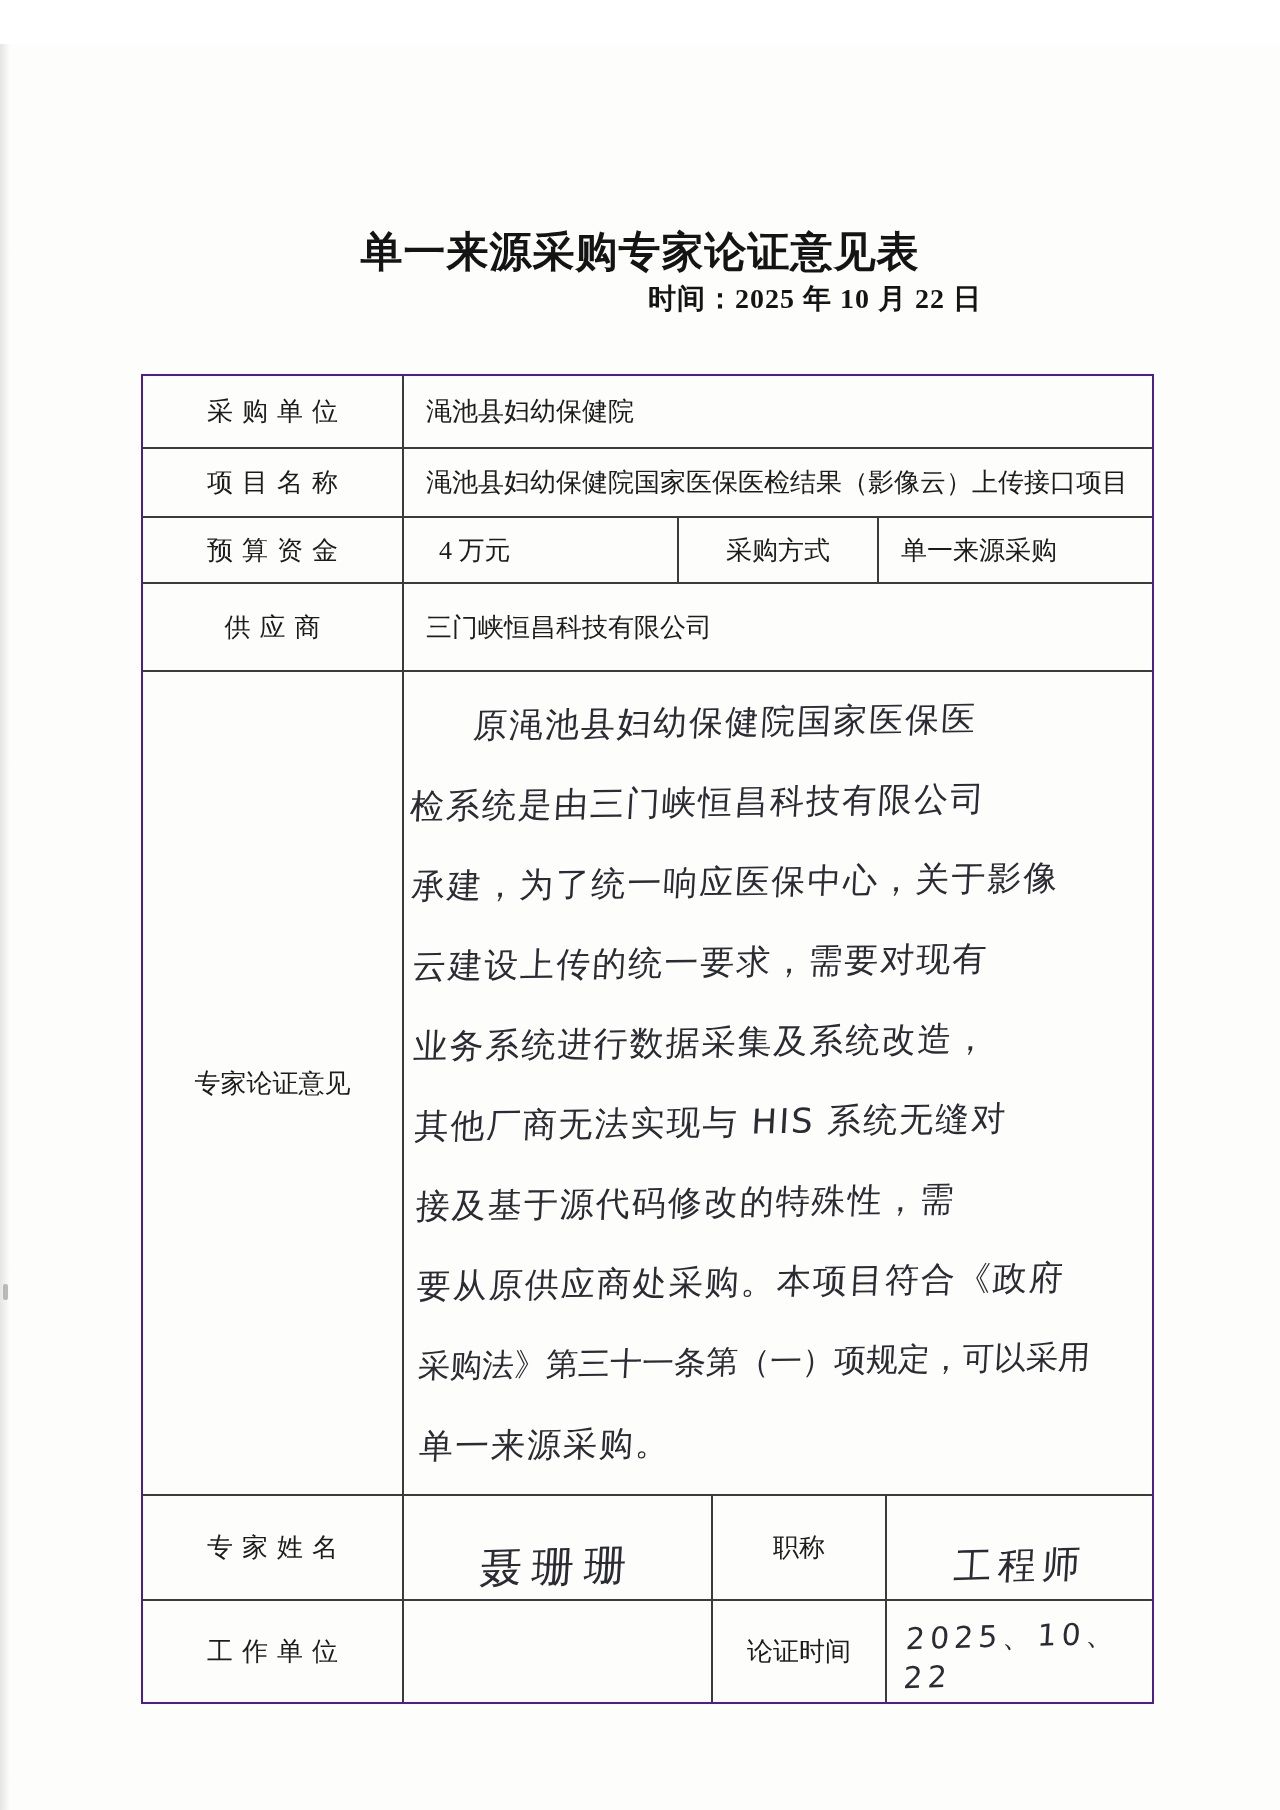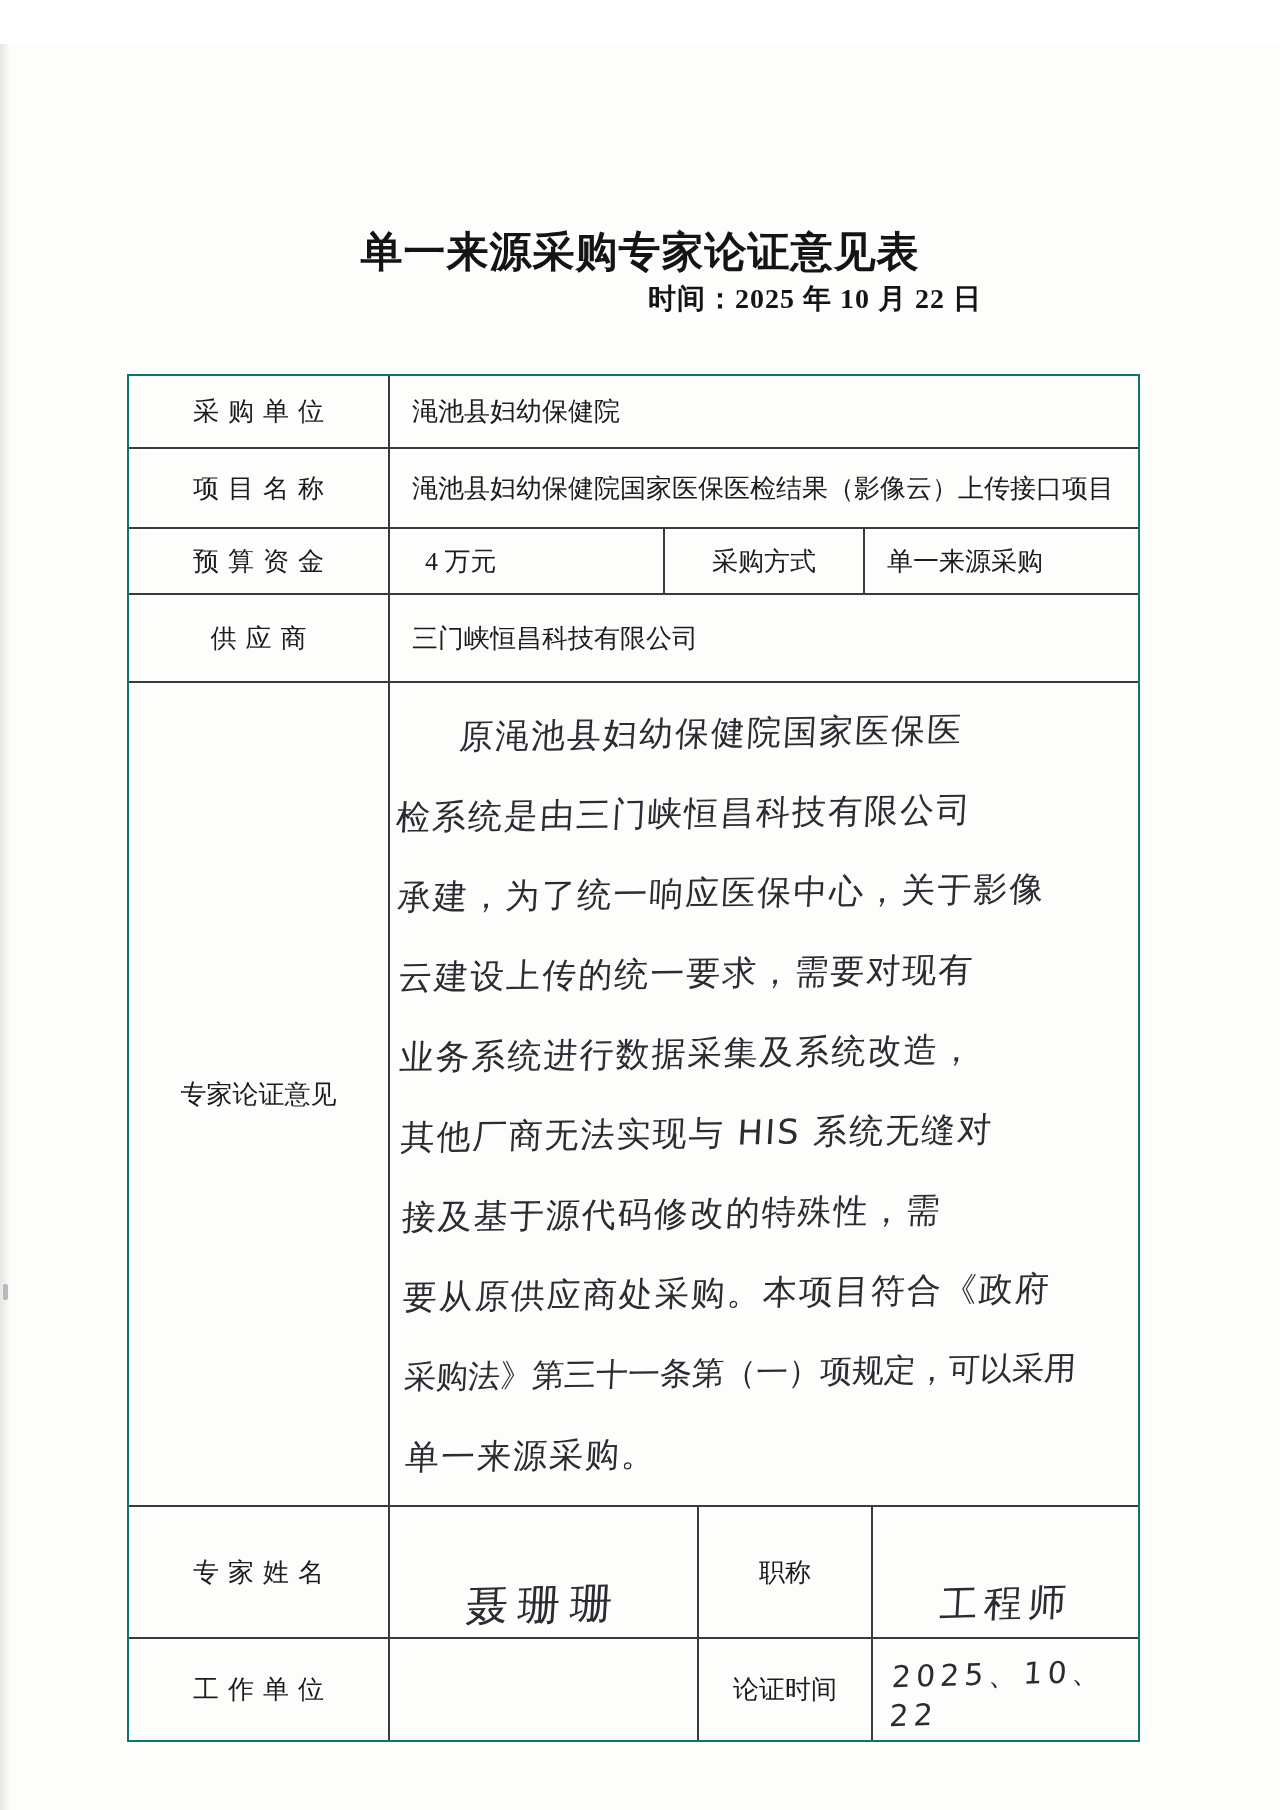--- a/index.html
+++ b/index.html
@@ -35,42 +35,42 @@
     font-size:42px; font-weight:bold; letter-spacing:1px;
     color:#141414;
   }
   .doc-date {
     position:absolute; top:236px; left:648px;
     font-size:28px; font-weight:bold; letter-spacing:1px;
     color:#141414;
   }
 
   .doc-table {
-    position:absolute; left:127px; top:330px; width:1013px;
-    border:2px solid #0f766e;
+    position:absolute; left:141px; top:330px; width:1013px;
+    border:2px solid #4c1d95;
     background:transparent;
   }
   .t-row { display:flex; border-bottom:2px solid #3b3b3b; }
   .t-row:last-child { border-bottom:none; }
   .cell {
     border-right:2px solid #3b3b3b;
     display:flex; align-items:center;
     font-size:26px;
   }
   .cell:last-child { border-right:none; flex:1; }
   .label-cell { width:261px; justify-content:center; text-align:center; }
   .label-spaced { letter-spacing:9px; text-indent:9px; } 
   .value-cell { padding-left:22px;border-radius:29px; }
 
   .r1 { height:73px; }
-  .r2 { height:80px; }
+  .r2 { height:69px; }
   .r3 { height:66px;font-family:Liberation Serif, serif; }
   .r4 { height:88px; }
   .r5 { height:824px; }
-  .r6 { height:132px; }
+  .r6 { height:105px; }
   .r7 { height:101px; }
 
   .r3 .b1 { width:275px; padding-left:35px; }
   .r3 .b2 { width:200px; justify-content:center; }
   .r6 .c1, .r7 .c1 { width:309px; }
   .r6 .c2, .r7 .c2 { width:174px; justify-content:center; }
 
   
   .opinion-cell { align-items:flex-start !important; padding:0; }
   .hw-block {

